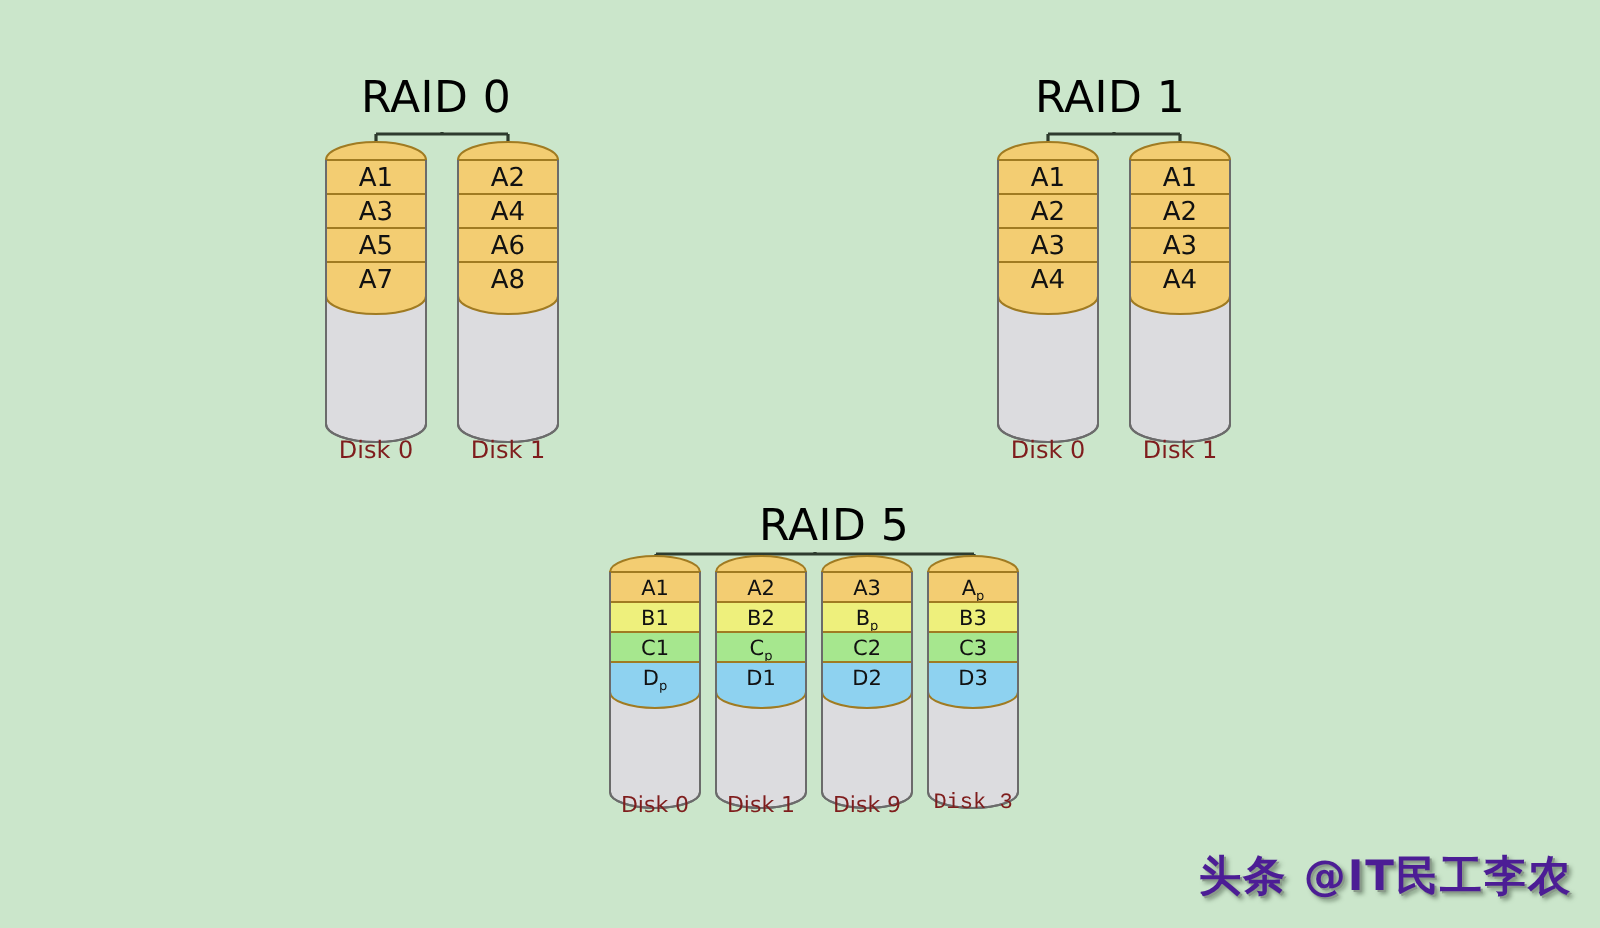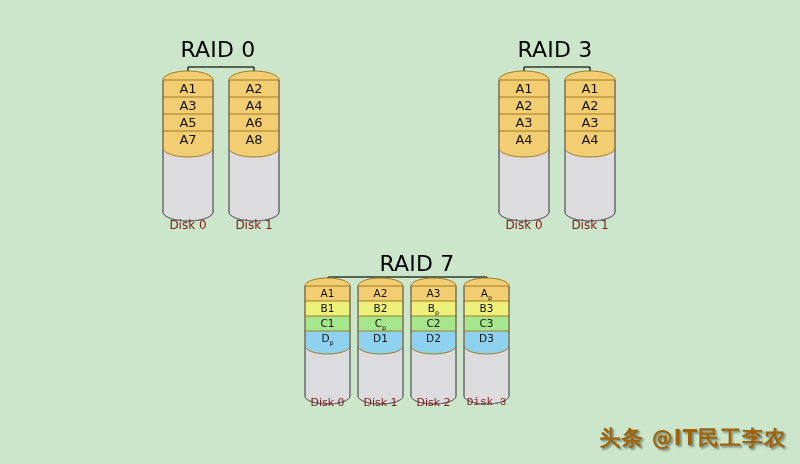--- a/index.html
+++ b/index.html
@@ -57,21 +57,21 @@
   }
   .sub-sm {
     font-size: 6.5px;
   }
   #watermark {
     position: absolute;
     right: 14px;
     bottom: 12px;
     font-size: 21px;
     font-weight: bold;
-    color: #a16207;
+    color: #4c1d95;
     text-shadow:
        1px 1px 0 #8a9a8a,
        2px 2px 2px rgba(60,80,60,0.55);
     font-family: "DejaVu Sans", "Liberation Sans", sans-serif;
     letter-spacing: 1px;
     white-space: nowrap;
   }
 </style>
 </head>
 <body>
@@ -108,21 +108,21 @@
         <text x="27" y="41.18" text-anchor="middle" class="block-text">A4</text>
         <path d="M2 45 V62 A25 9 0 0 0 52 62 V45 Z" fill="#f3cd72" stroke="#a07b22" stroke-width="1"></path>
         <text x="27" y="58.18" text-anchor="middle" class="block-text">A6</text>
         <path d="M2 62 V79 A25 9 0 0 0 52 79 V62 Z" fill="#f3cd72" stroke="#a07b22" stroke-width="1"></path>
         <text x="27" y="75.18" text-anchor="middle" class="block-text">A8</text>
         <path d="M2 11 V143 A25 9 0 0 0 52 143 V11" fill="none" stroke="#6b6b6b" stroke-width="1"></path>
       </svg>
       <div class="disk-label" style="left: 204px; top: 218px; width: 100px; font-size: 12px;">Disk 1</div>
     </div>
     <div class="raid-group" style="left: 0px; top: 0px; width: 800px; height: 464px;">
-      <div class="raid-title" style="left: 455px; top: 38px; width: 200px;">RAID 3</div>
+      <div class="raid-title" style="left: 455px; top: 38px; width: 200px;">RAID 1</div>
       <svg width="70" height="20" viewBox="0 0 70 20" class="bracket" style="position: absolute; left: 522px; top: 66px;">
         <path d="M2 1 H68" fill="none" stroke="#2e3b2e" stroke-width="1.6"></path>
         <path d="M35 1 V-6" fill="none" stroke="#2e3b2e" stroke-width="1.6"></path>
         <path d="M2 1 V18" fill="none" stroke="#2e3b2e" stroke-width="1.6"></path>
         <path d="M68 1 V18" fill="none" stroke="#2e3b2e" stroke-width="1.6"></path>
       </svg>
       <svg width="54" height="154" viewBox="0 0 54 154" class="disk" style="position: absolute; left: 497px; top: 69px;">
         <path d="M2 79 V143 A25 9 0 0 0 52 143 V79 Z" fill="#dcdcdf" stroke="#6b6b6b" stroke-width="1"></path>
         <ellipse cx="27" cy="11" rx="25" ry="9" fill="#f3cd72" stroke="#a07b22" stroke-width="1"></ellipse>
         <path d="M2 11 V28 A25 9 0 0 0 52 28 V11 Z" fill="#f3cd72" stroke="#a07b22" stroke-width="1"></path>
@@ -145,21 +145,21 @@
         <text x="27" y="41.18" text-anchor="middle" class="block-text">A2</text>
         <path d="M2 45 V62 A25 9 0 0 0 52 62 V45 Z" fill="#f3cd72" stroke="#a07b22" stroke-width="1"></path>
         <text x="27" y="58.18" text-anchor="middle" class="block-text">A3</text>
         <path d="M2 62 V79 A25 9 0 0 0 52 79 V62 Z" fill="#f3cd72" stroke="#a07b22" stroke-width="1"></path>
         <text x="27" y="75.18" text-anchor="middle" class="block-text">A4</text>
         <path d="M2 11 V143 A25 9 0 0 0 52 143 V11" fill="none" stroke="#6b6b6b" stroke-width="1"></path>
       </svg>
       <div class="disk-label" style="left: 540px; top: 218px; width: 100px; font-size: 12px;">Disk 1</div>
     </div>
     <div class="raid-group" style="left: 0px; top: 0px; width: 800px; height: 464px;">
-      <div class="raid-title" style="left: 317px; top: 252px; width: 200px;">RAID 7</div>
+      <div class="raid-title" style="left: 317px; top: 252px; width: 200px;">RAID 5</div>
       <svg width="163" height="16" viewBox="0 0 163 16" class="bracket" style="position: absolute; left: 325.5px; top: 276px;">
         <path d="M2 1 H161" fill="none" stroke="#2e3b2e" stroke-width="1.6"></path>
         <path d="M81.5 1 V-6" fill="none" stroke="#2e3b2e" stroke-width="1.6"></path>
         <path d="M2 1 V14" fill="none" stroke="#2e3b2e" stroke-width="1.6"></path>
         <path d="M55 1 V14" fill="none" stroke="#2e3b2e" stroke-width="1.6"></path>
         <path d="M108 1 V14" fill="none" stroke="#2e3b2e" stroke-width="1.6"></path>
         <path d="M161 1 V14" fill="none" stroke="#2e3b2e" stroke-width="1.6"></path>
       </svg>
       <svg width="49" height="130" viewBox="0 0 49 130" class="disk" style="position: absolute; left: 303px; top: 276px;">
         <path d="M2 70 V120 A22.5 8 0 0 0 47 120 V70 Z" fill="#dcdcdf" stroke="#6b6b6b" stroke-width="1"></path>
@@ -195,21 +195,21 @@
         <path d="M2 10 V25 A22.5 8 0 0 0 47 25 V10 Z" fill="#f3cd72" stroke="#a07b22" stroke-width="1"></path>
         <text x="24.5" y="21.28" text-anchor="middle" class="block-text-sm">A3</text>
         <path d="M2 25 V40 A22.5 8 0 0 0 47 40 V25 Z" fill="#eef07c" stroke="#a07b22" stroke-width="1"></path>
         <text x="24.5" y="36.28" text-anchor="middle" class="block-text-sm"><tspan>B</tspan><tspan class="sub-sm" dy="2.5">p</tspan></text>
         <path d="M2 40 V55 A22.5 8 0 0 0 47 55 V40 Z" fill="#a6e78e" stroke="#a07b22" stroke-width="1"></path>
         <text x="24.5" y="51.28" text-anchor="middle" class="block-text-sm">C2</text>
         <path d="M2 55 V70 A22.5 8 0 0 0 47 70 V55 Z" fill="#8ed2f0" stroke="#a07b22" stroke-width="1"></path>
         <text x="24.5" y="66.28" text-anchor="middle" class="block-text-sm">D2</text>
         <path d="M2 10 V120 A22.5 8 0 0 0 47 120 V10" fill="none" stroke="#6b6b6b" stroke-width="1"></path>
       </svg>
-      <div class="disk-label" style="left: 383.5px; top: 396px; width: 100px; font-size: 11px;">Disk 2</div>
+      <div class="disk-label" style="left: 383.5px; top: 396px; width: 100px; font-size: 11px;">Disk 9</div>
       <svg width="49" height="130" viewBox="0 0 49 130" class="disk" style="position: absolute; left: 462px; top: 276px;">
         <path d="M2 70 V120 A22.5 8 0 0 0 47 120 V70 Z" fill="#dcdcdf" stroke="#6b6b6b" stroke-width="1"></path>
         <ellipse cx="24.5" cy="10" rx="22.5" ry="8" fill="#f3cd72" stroke="#a07b22" stroke-width="1"></ellipse>
         <path d="M2 10 V25 A22.5 8 0 0 0 47 25 V10 Z" fill="#f3cd72" stroke="#a07b22" stroke-width="1"></path>
         <text x="24.5" y="21.28" text-anchor="middle" class="block-text-sm"><tspan>A</tspan><tspan class="sub-sm" dy="2.5">p</tspan></text>
         <path d="M2 25 V40 A22.5 8 0 0 0 47 40 V25 Z" fill="#eef07c" stroke="#a07b22" stroke-width="1"></path>
         <text x="24.5" y="36.28" text-anchor="middle" class="block-text-sm">B3</text>
         <path d="M2 40 V55 A22.5 8 0 0 0 47 55 V40 Z" fill="#a6e78e" stroke="#a07b22" stroke-width="1"></path>
         <text x="24.5" y="51.28" text-anchor="middle" class="block-text-sm">C3</text>
         <path d="M2 55 V70 A22.5 8 0 0 0 47 70 V55 Z" fill="#8ed2f0" stroke="#a07b22" stroke-width="1"></path>

